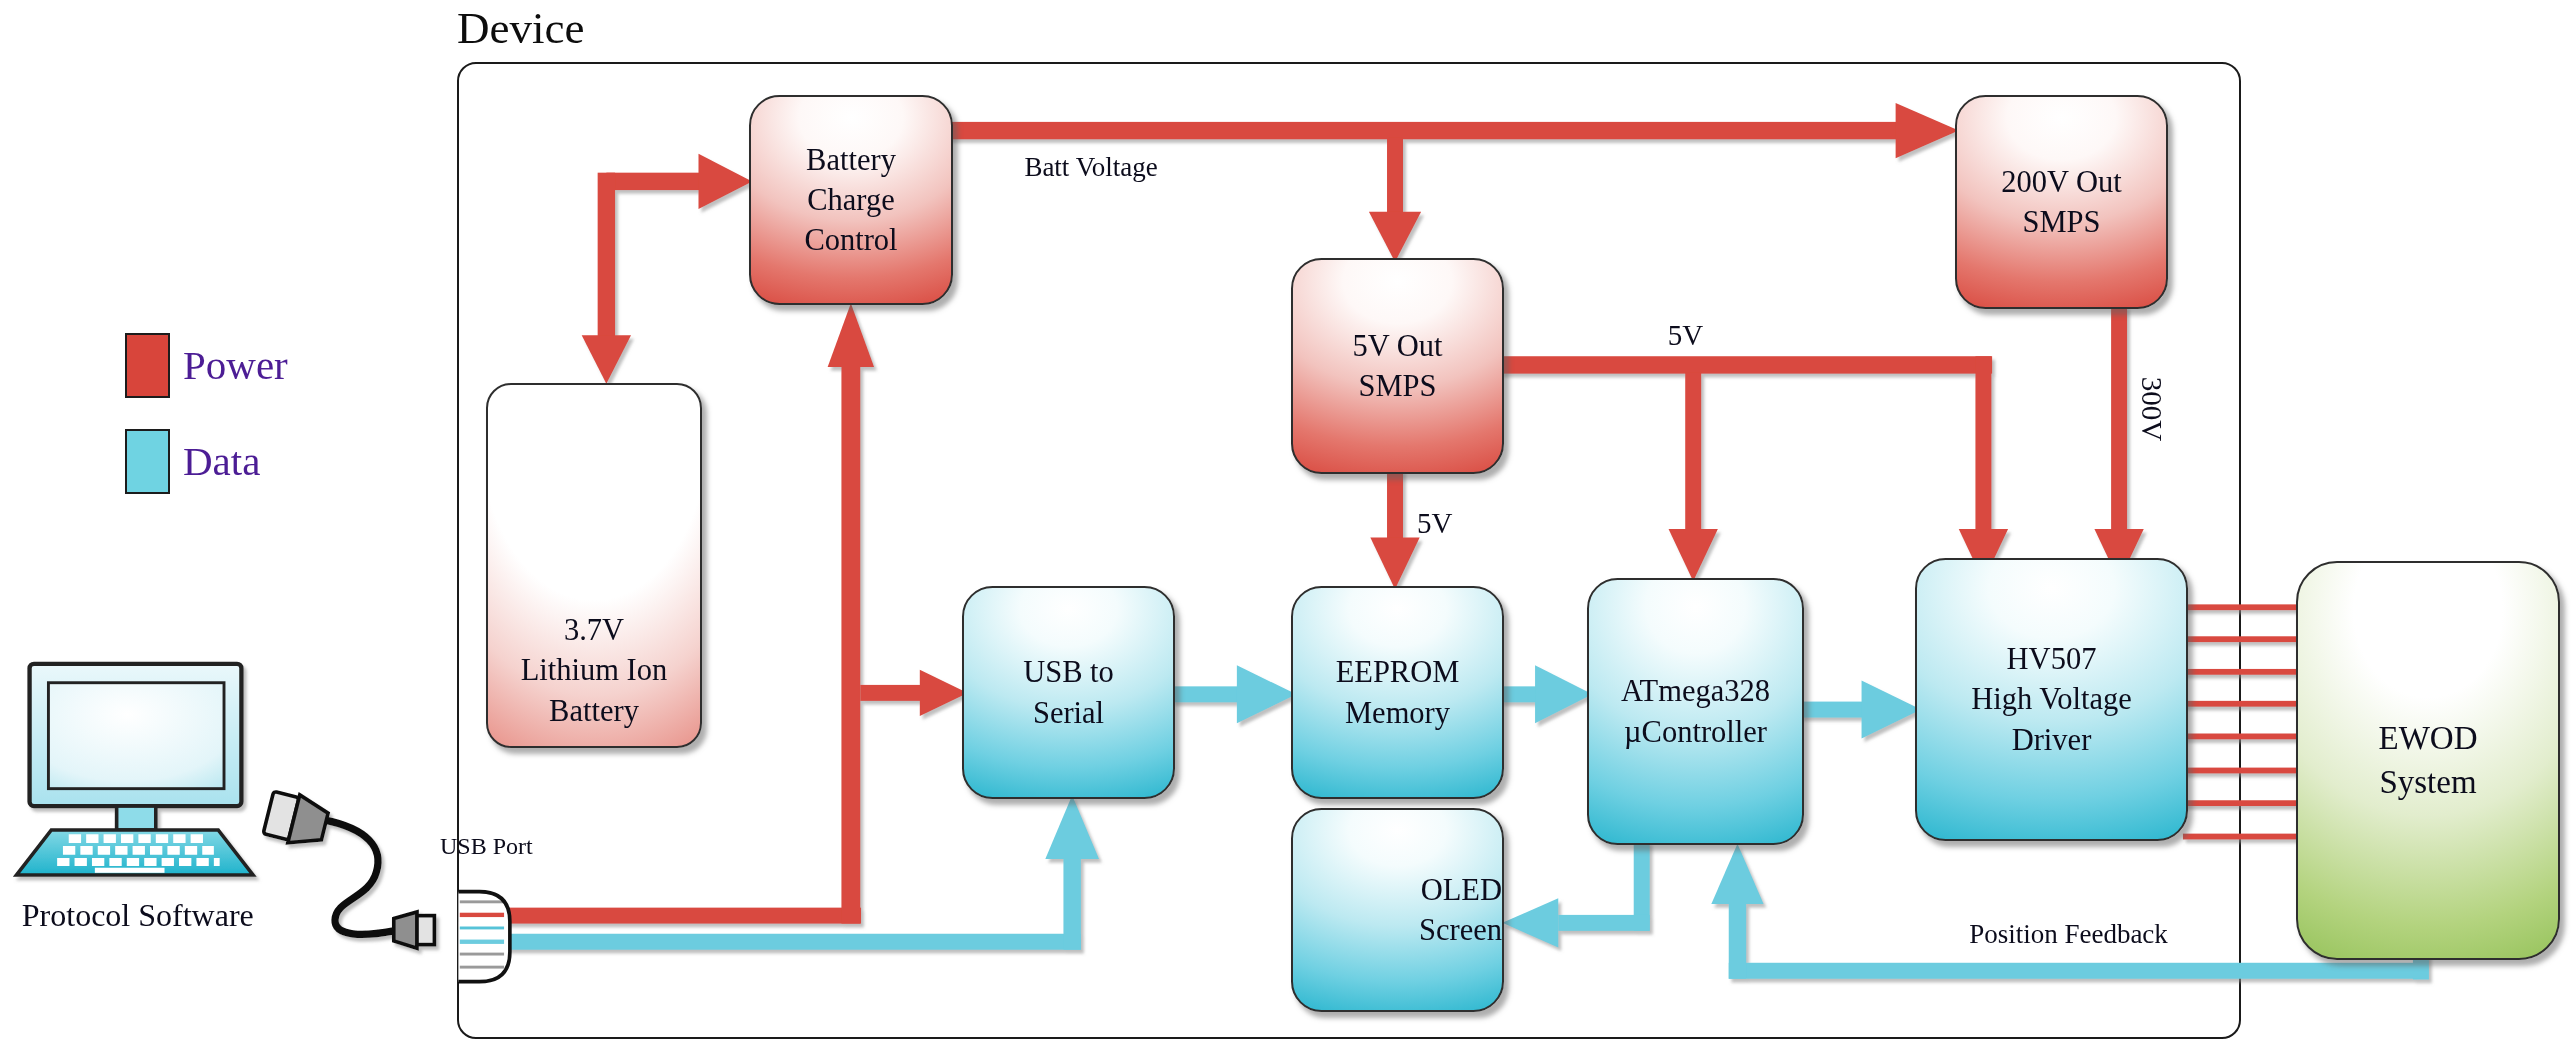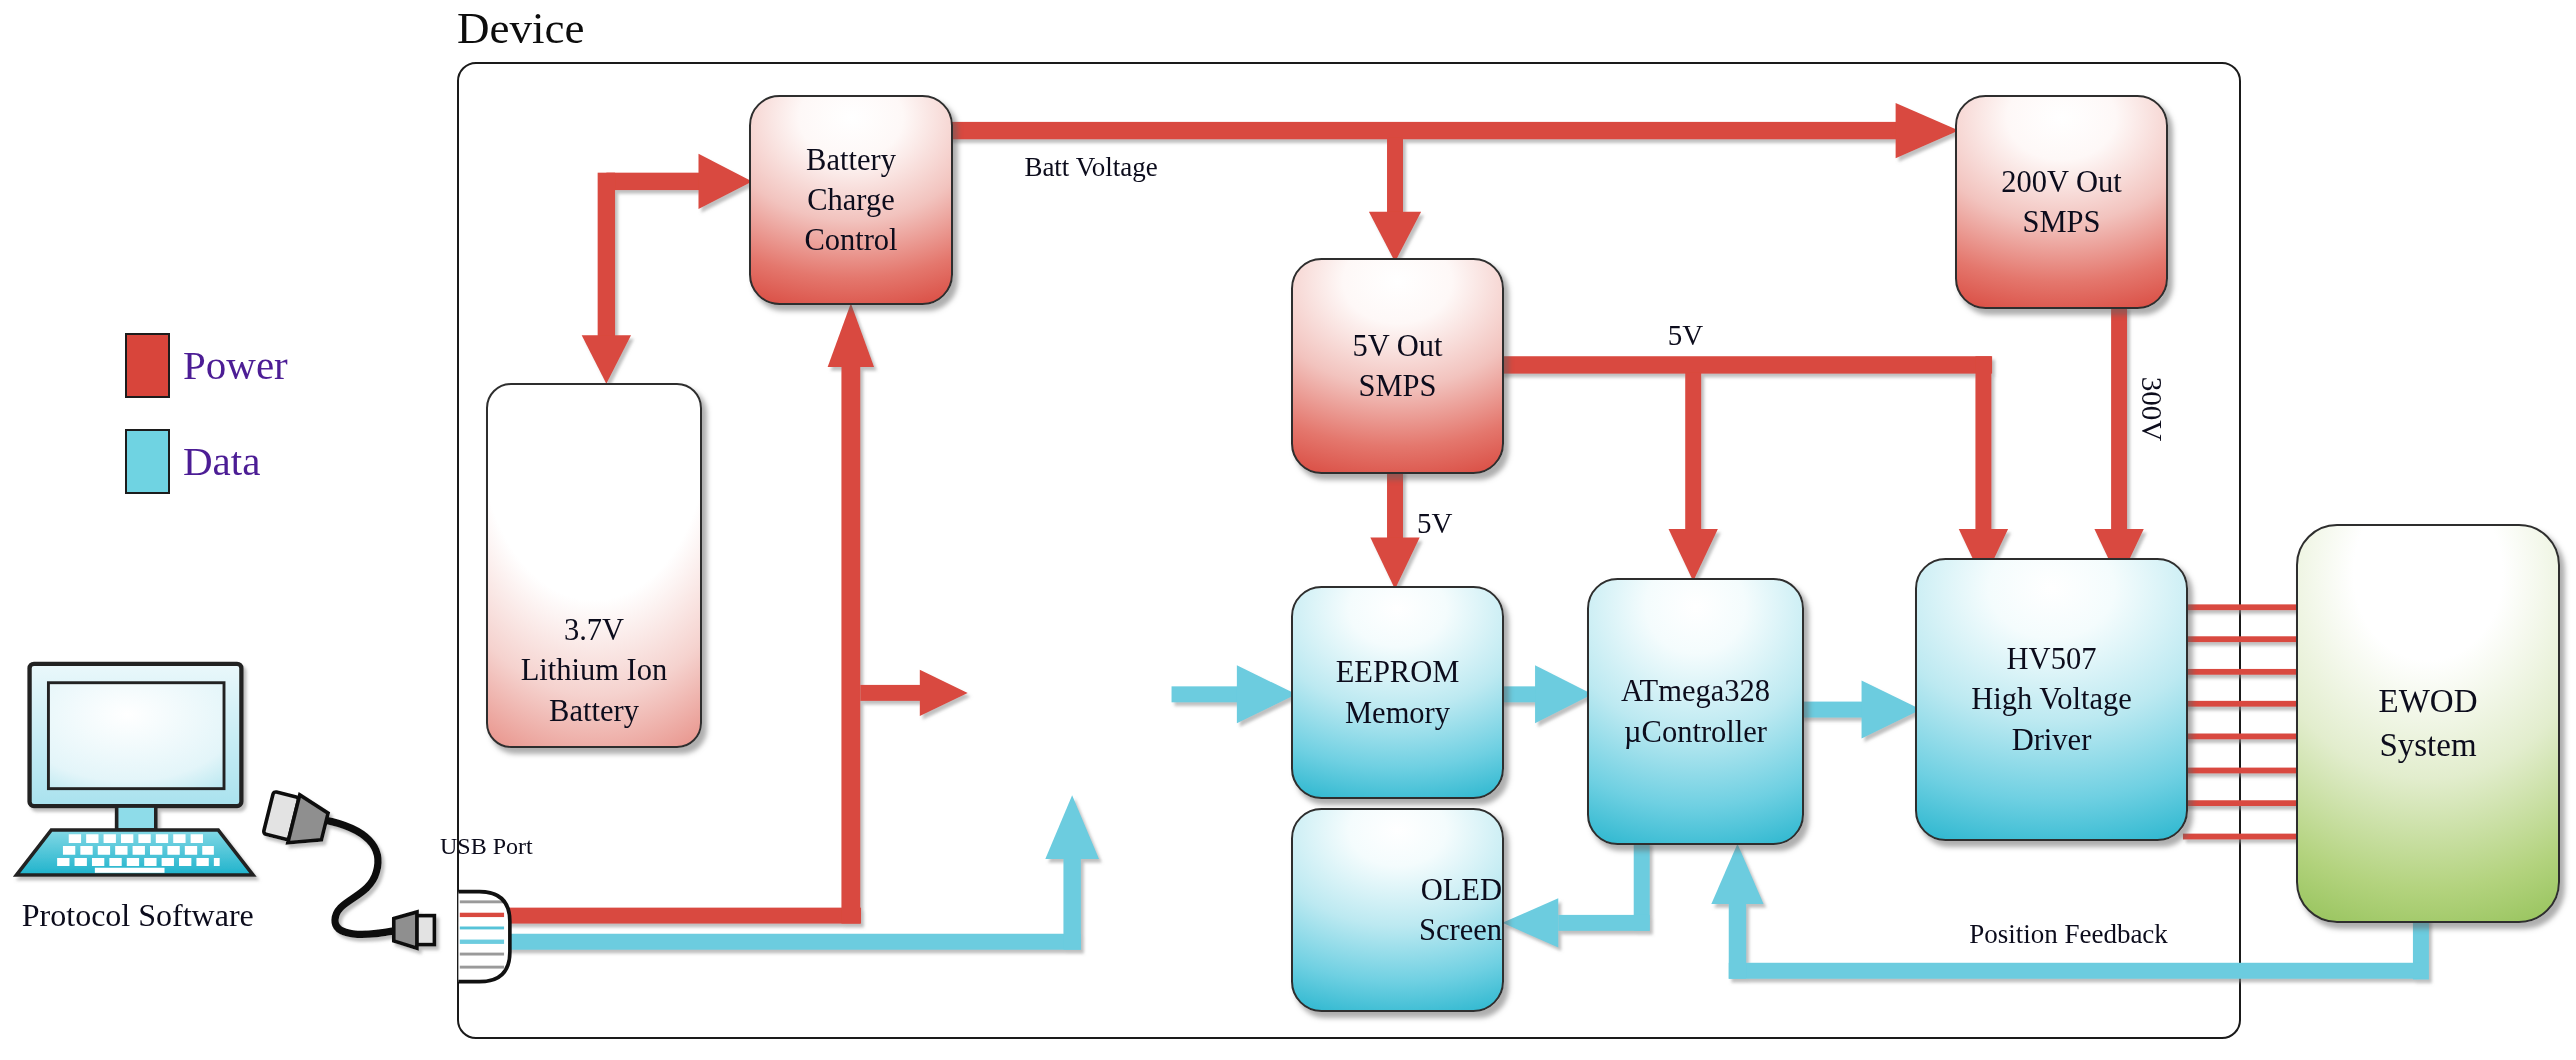--- a/index.html
+++ b/index.html
@@ -11,21 +11,21 @@
   svg.wires{position:absolute;left:0;top:0;z-index:2;}
   .blk{position:absolute;z-index:3;border:2.2px solid #2e2e2e;display:flex;flex-direction:column;
        align-items:center;justify-content:center;text-align:center;
        font-size:30.5px;line-height:1.32;color:#0c0c1c;
        box-shadow:4.4px 5.1px 5.1px rgba(95,95,95,.5);}
   .blk span{display:block;}
   .r{background:radial-gradient(ellipse 130% 100% at 50% 10%, #ffffff 0%, #fef8f7 20%, #f2c3be 50%, #e4776d 78%, #d8473d 100%);border-radius:30.5px;}
   .b{background:radial-gradient(ellipse 140% 120% at 50% 14%, #ffffff 0%, #ffffff 38%, #f5d2ce 60%, #e78d84 82%, #d8473d 100%);border-radius:25px;
      justify-content:flex-start;padding-top:225px;box-sizing:border-box;}
   .c{background:radial-gradient(ellipse 130% 100% at 50% 10%, #ffffff 0%, #f4fcfd 18%, #bce9f1 48%, #6fd0e2 76%, #25b4cd 100%);border-radius:30.5px;}
-  .g{background:radial-gradient(ellipse 130% 100% at 50% 12%, #ffffff 0%, #ffffff 22%, #e2edcd 52%, #b3d37e 80%, #8fbf53 100%);border-radius:41px;font-size:33px;}
+  .g{background:radial-gradient(ellipse 130% 100% at 50% 12%, #ffffff 0%, #ffffff 22%, #e2edcd 52%, #b3d37e 80%, #8fbf53 100%);border-radius:41px;font-size:33px;margin-top:37px;}
   .lbl{position:absolute;z-index:4;color:#0c0c1c;font-size:27px;text-align:center;}
   .legend-swatch{position:absolute;z-index:4;width:45px;height:65px;border:2.2px solid #1c1c1c;box-sizing:border-box;}
   .legend-label{position:absolute;z-index:4;font-size:41px;color:#4c1d95;}
   #lab-300v{transform:rotate(90deg);}
 </style>
 </head>
 <body>
 
 <div id="stage">
 
@@ -190,20 +190,24 @@
   <div class="blk r" style="left:1291px;top:258px;width:209px;height:212px;">
     <span>5V Out</span>
     <span>SMPS</span>
   </div>
 
   <div class="blk r" style="left:1955px;top:95px;width:209px;height:210px;">
     <span>200V Out</span>
     <span>SMPS</span>
   </div>
 
+  <div class="blk c" style="left:962px;top:586px;width:209px;height:209px;">
+    <span>USB to</span>
+    <span>Serial</span>
+  </div>
 
   <div class="blk c" style="left:1291px;top:586px;width:209px;height:209px;">
     <span>EEPROM</span>
     <span>Memory</span>
   </div>
 
   <div class="blk c" style="left:1587px;top:578px;width:213px;height:263px;">
     <span>ATmega328</span>
     <span>µController</span>
   </div>

